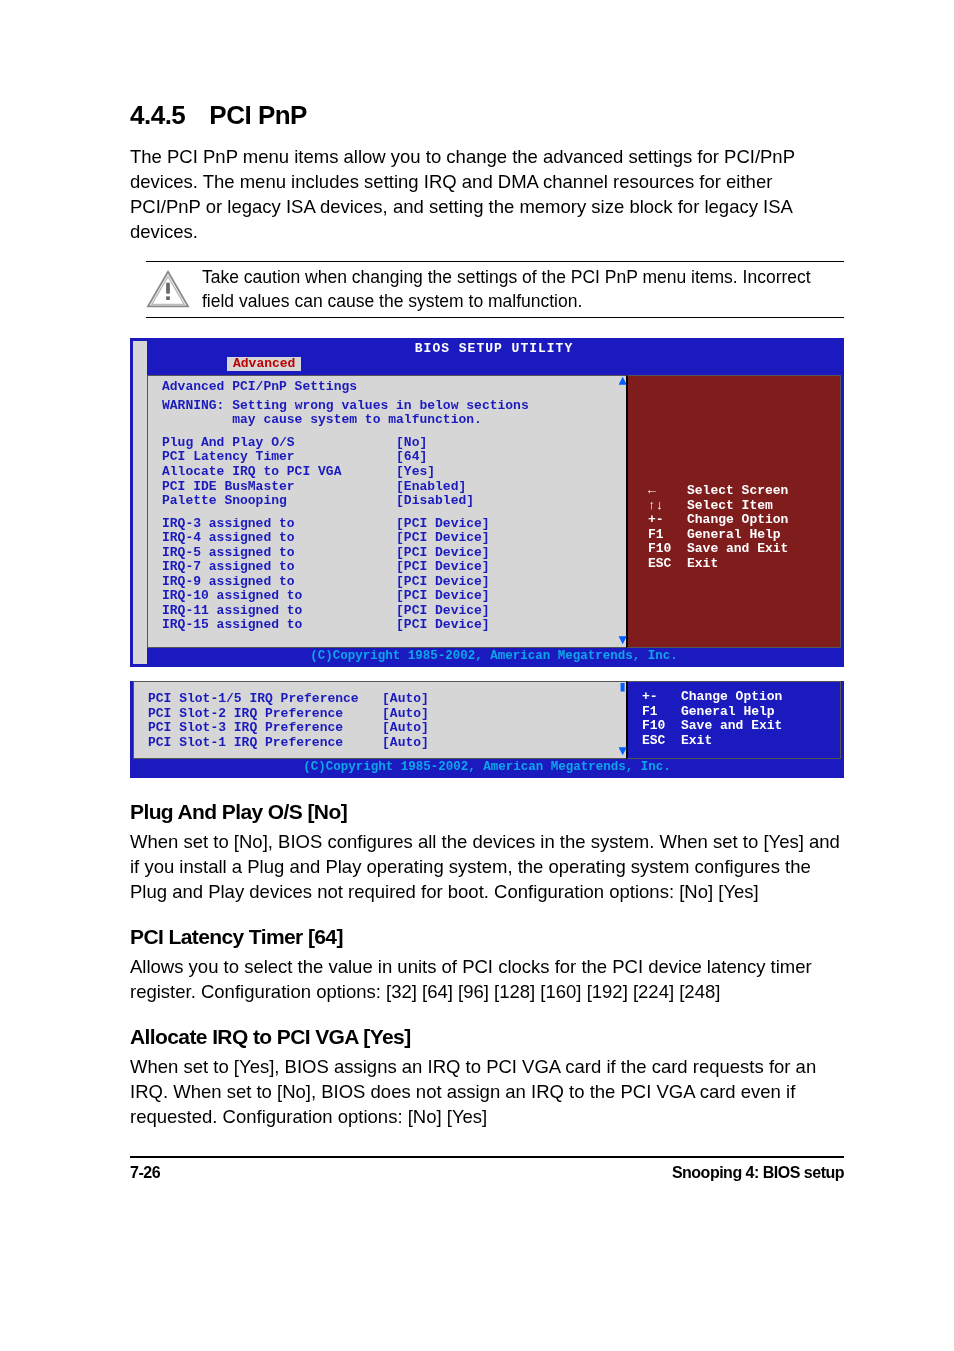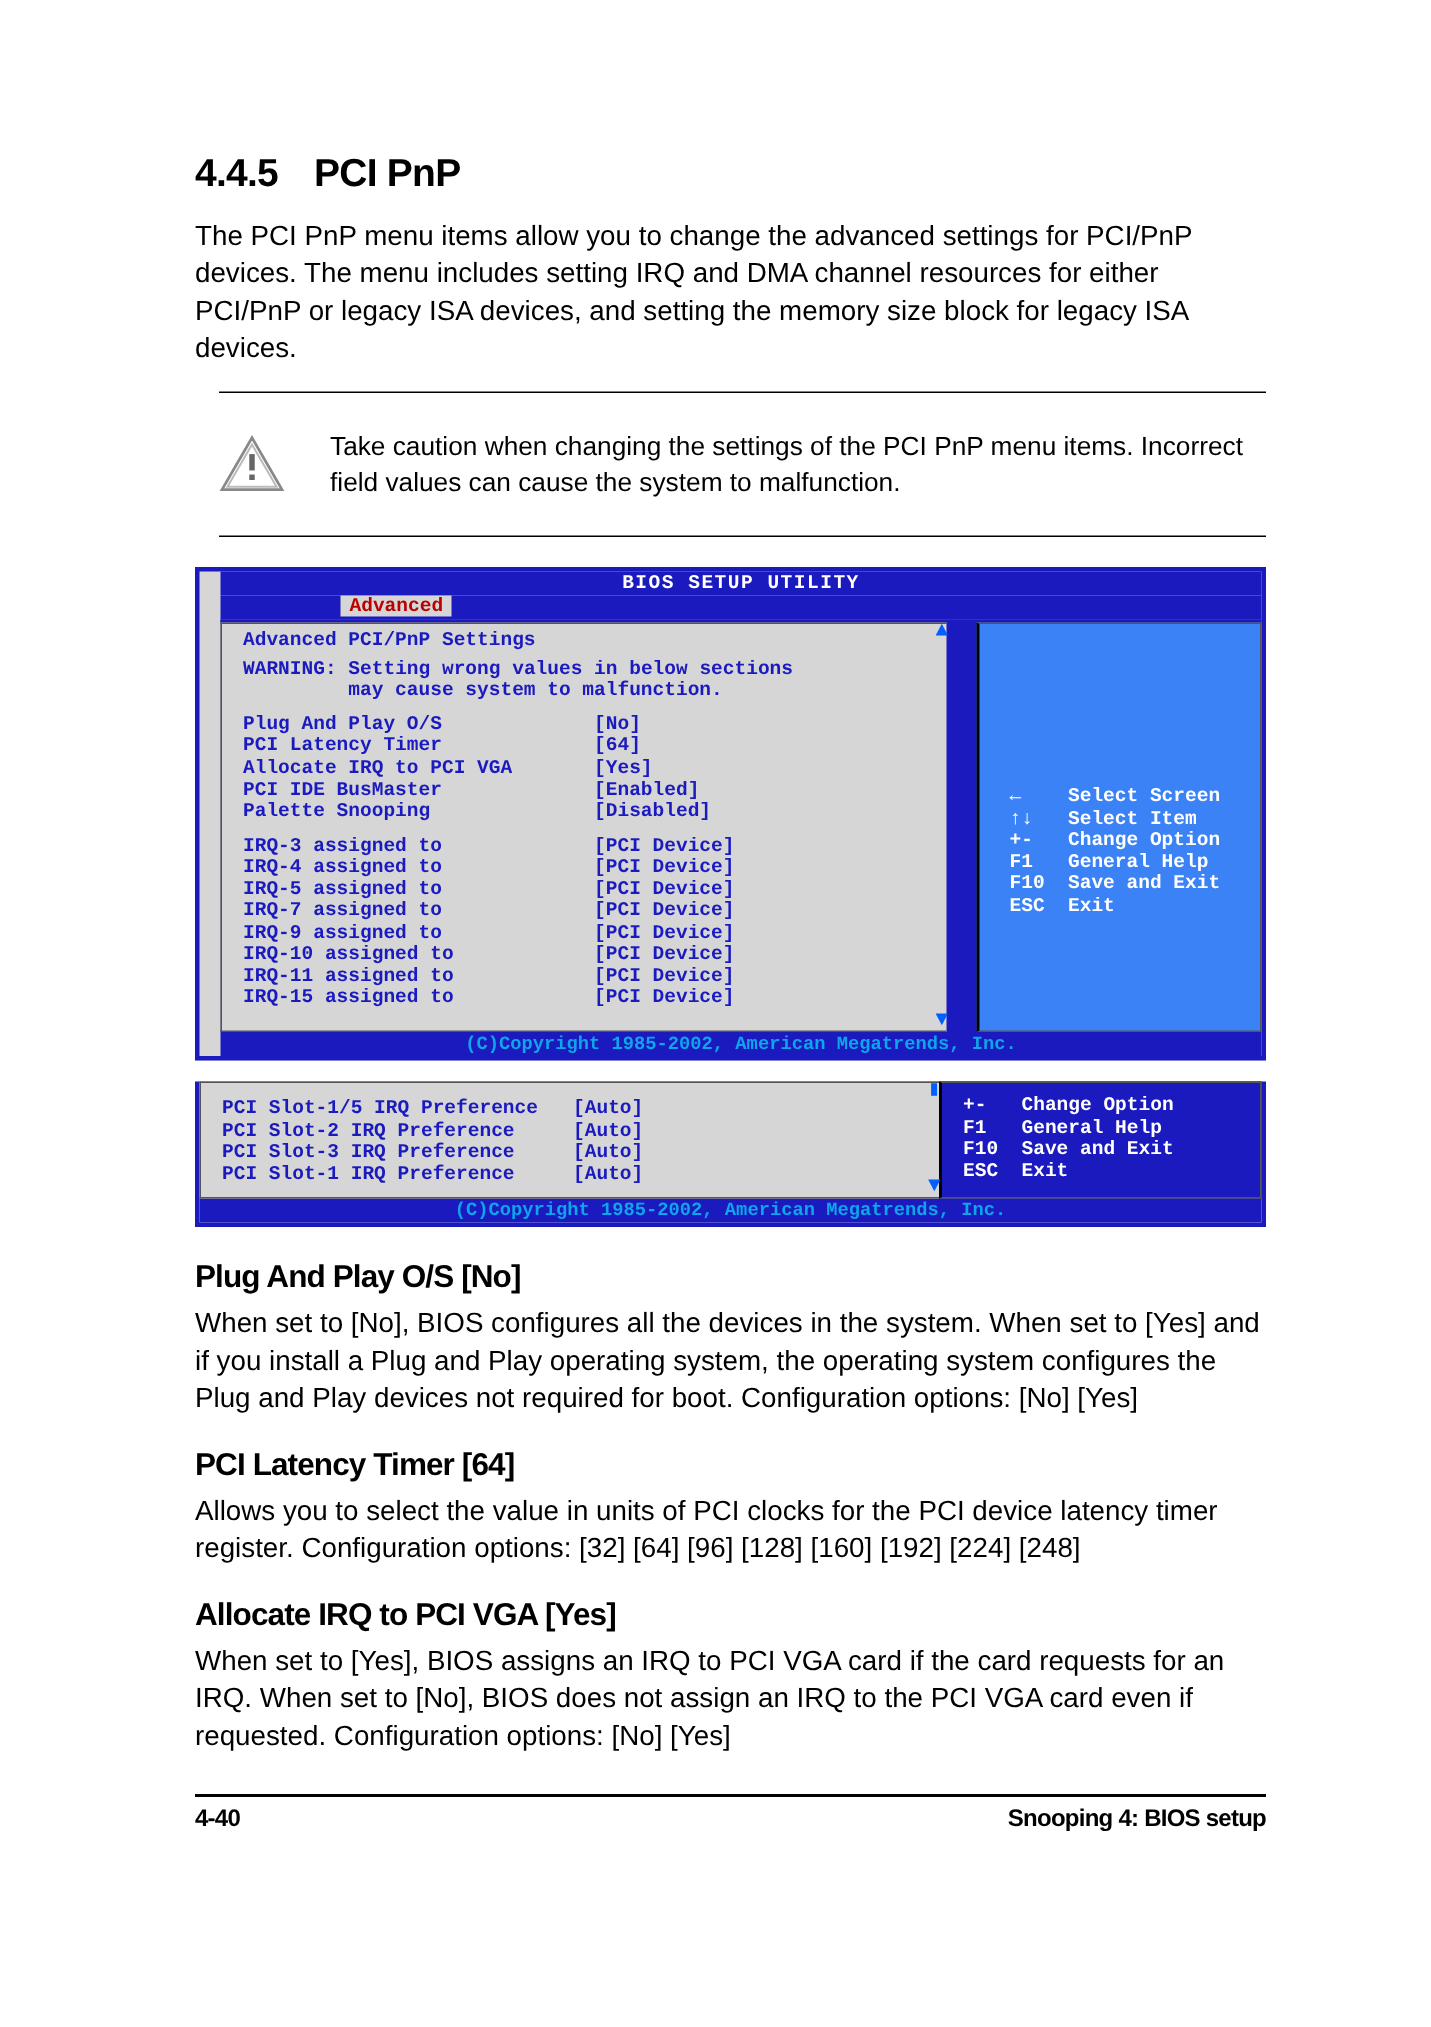--- a/index.html
+++ b/index.html
@@ -24,23 +24,23 @@
   .para {
     font-size: 18.5px;
     line-height: 1.35;
     margin-bottom: 16px;
   }
   .caution-box {
     border-top: 1px solid #000;
     border-bottom: 1px solid #000;
     display: flex;
     align-items: center;
-    padding: 24px 0;
+    padding: 4px 0;
     margin: 12px 0 20px 16px;
-    gap: 30px;
+    gap: 12px;
   }
   .caution-icon {
     width: 44px; height: 40px; flex: 0 0 44px;
     display:flex; align-items:center; justify-content:center;
   }
   .caution-icon svg { width: 44px; height: 40px; }
   .caution-text { font-size: 17.5px; line-height: 1.35; }
 
   
   .bios {
@@ -79,28 +79,27 @@
   }
   .bios-left {
     background: #d6d6d6;
     flex: 1;
     padding: 4px 10px 6px 14px;
     border: 1px solid #555;
     border-right: none;
     position: relative;
   }
   .bios-right {
-    background: #3b82f6;
+    background: #7f1d1d;
     color: #fff;
-    width: 190px;
+    width: 215px;
     padding: 8px 8px 8px 20px;
     font-weight: bold;
     border: 1px solid #555;
     border-left: 2px solid #000;
-    margin-left: 20px;
   }
   .bios-subtitle {
     color: #1a1abf;
     font-weight: bold;
     margin-bottom: 4px;
   }
   .bios-warn {
     color: #1a1abf;
     font-weight: bold;
     margin-bottom: 8px;
@@ -279,17 +278,17 @@
   <div id="sections">
       <div class="subhead">Plug And Play O/S [No]</div>
       <p class="para">When set to [No], BIOS configures all the devices in the system. When set to [Yes] and if you install a Plug and Play operating system, the operating system configures the Plug and Play devices not required for boot. Configuration options: [No] [Yes]</p>
       <div class="subhead">PCI Latency Timer [64]</div>
       <p class="para">Allows you to select the value in units of PCI clocks for the PCI device latency timer register. Configuration options: [32] [64] [96] [128] [160] [192] [224] [248]</p>
       <div class="subhead">Allocate IRQ to PCI VGA [Yes]</div>
       <p class="para">When set to [Yes], BIOS assigns an IRQ to PCI VGA card if the card requests for an IRQ. When set to [No], BIOS does not assign an IRQ to the PCI VGA card even if requested. Configuration options: [No] [Yes]</p>
     </div>
 
   <div class="footer-rule">
-    <span>4-40</span>
+    <span>7-26</span>
     <span>Snooping 4: BIOS setup</span>
   </div>
 
 </div>
 
 </body></html>

